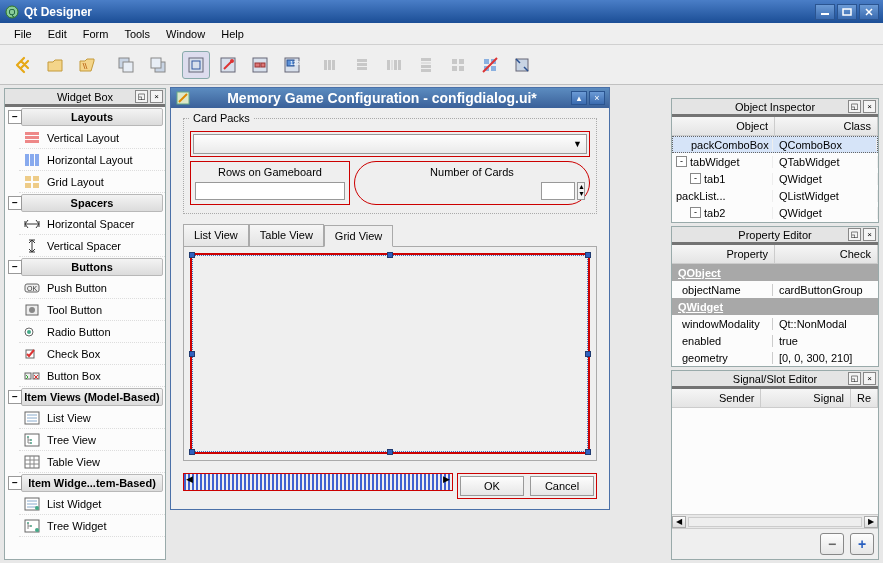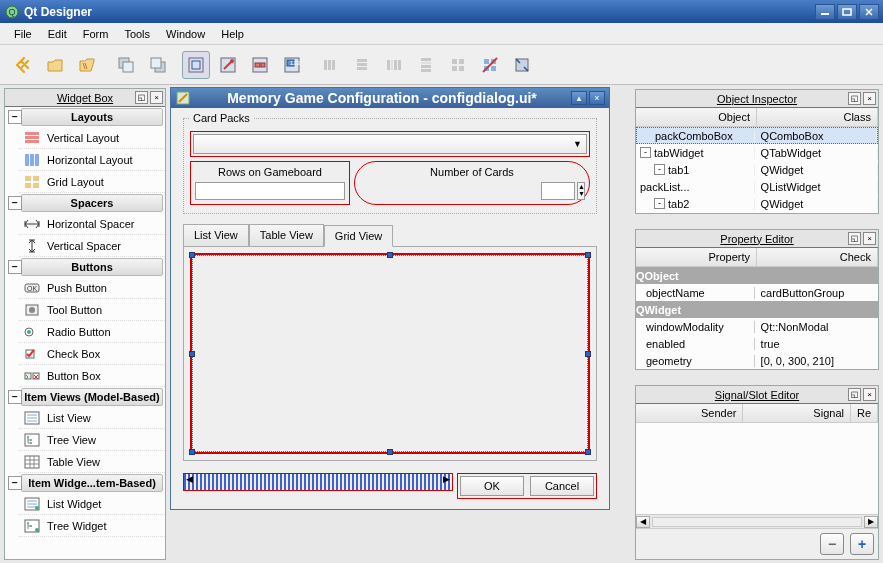--- a/index.html
+++ b/index.html
@@ -20,21 +20,21 @@
   .toolbar { height: 40px; background: #efefef; display: flex; align-items: center; padding: 0 8px; border-bottom: 1px solid #c0c0c0; }
   .tool { width: 28px; height: 28px; margin: 0 2px; display:inline-flex;align-items:center;justify-content:center; border:1px solid transparent; border-radius:3px;}
   .tool.active { border:1px solid #8aa; background: #dde; }
   .tool-sep { width: 6px; }
   
   
   .main { display: flex; height: 478px; }
   
   
   .left { width: 162px; border: 1px solid #9aa; background: #fcfcfc; display:flex; flex-direction:column; margin: 3px 2px 3px 4px;}
-  .dock-title { height: 18px; background: #e4e4e4; border-bottom: 1px solid #737373; display: flex; align-items: center; justify-content: center; position:relative; font-size:11px;text-decoration:underline;}
+  .dock-title { height: 18px; background: #e4e4e4; border-bottom: 3px solid #737373; display: flex; align-items: center; justify-content: center; position:relative; font-size:11px;}
   .dock-title .t { margin: 0 auto; }
   .dock-btns { position:absolute; right:2px; display:flex; gap:2px;}
   .dock-btn { width:13px; height:13px; border:1px solid #888; background:#f4f4f4; font-size:8px; display:inline-flex;align-items:center;justify-content:center;}
   
   .wb-body { flex:1; overflow-y:auto; }
   .wb-cat-header { background: linear-gradient(#f4f4f4,#dcdcdc); border:1px solid #b8b8b8; border-radius:2px; height:18px; display:flex; align-items:center; justify-content:center; font-weight:bold; margin: 1px 2px; position:relative;}
   .wb-expander { position:absolute; left:0px; top:1px; width:14px; height:14px; border:1px solid #999; background:#fff; display:inline-flex;align-items:center;justify-content:center; font-size:10px; line-height:1; margin-left:-14px;}
   .wb-cat { margin-left: 14px; }
   .wb-item { height: 22px; display:flex; align-items:center; padding: 0 4px; border-bottom:1px dotted #ddd;}
   .wb-item .wi-icon { width:18px; height:16px; margin-right:6px; display:inline-flex;align-items:center;justify-content:center;}
@@ -69,36 +69,36 @@
   .h-tl{top:-4px;left:-4px;} .h-tm{top:-4px;left:calc(50% - 3px);} .h-tr{top:-4px;right:-4px;}
   .h-ml{top:calc(50% - 3px);left:-4px;} .h-mr{top:calc(50% - 3px);right:-4px;}
   .h-bl{bottom:-4px;left:-4px;} .h-bm{bottom:-4px;left:calc(50% - 3px);} .h-br{bottom:-4px;right:-4px;}
   
   .dialog-btns { display:flex; margin-top:12px; }
   .dbb-spring { height:18px; flex:0 0 270px; background: repeating-linear-gradient(90deg,#4060d0 0,#4060d0 2px,#efefef 2px,#efefef 4px); border:1px solid #c00;}
   .dbb-btns { flex:1; display:flex; gap:6px; border:1px solid #c00; padding:2px;}
   .dbb-btn { flex:1; height:20px; background:linear-gradient(#fdfdfd,#e6e6e6); border:1px solid #999; display:flex;align-items:center;justify-content:center;}
   
   
-  .right { width: 244px; display:flex; flex-direction:column; gap:15px; margin:4px 4px 3px 2px;}
+  .right { width: 208px; display:flex; flex-direction:column; gap:3px; margin:13px 4px 3px 2px;}
   .dock { border:1px solid #9aa; background:#fcfcfc; display:flex;flex-direction:column;}
   .objinsp-body, .proped-body, .sigslot-body { overflow:auto; }
   .hdr-row { display:flex; background:#eee; border-bottom:1px solid #ccc;}
   .hdr-cell { flex:1; padding:3px 6px; border-right:1px solid #ccc; font-weight:normal; text-align:right; background:linear-gradient(#f6f6f6,#e4e4e4);}
   .tree-row { display:flex; height:17px; align-items:center; }
   .tree-row .c1 { width: 49%; padding-left:4px; display:flex;align-items:center; border-right:1px solid #eee;}
   .tree-row .c2 { flex:1; padding-left:6px; border-right:1px solid #eee;}
   .tree-row.selected { background:#d6e4f8; border:1px dotted #666;}
   .exp { width:11px;height:11px; border:1px solid #888; background:#fff; display:inline-flex;align-items:center;justify-content:center; font-size:9px; margin-right:3px; line-height:1;}
   
   .prop-row { display:flex; height:17px; align-items:center;}
   .prop-row .c1 { width:49%; padding-left:10px; border-right:1px solid #ccc;}
   .prop-row .c2 { flex:1; padding-left:6px;}
   .prop-head { background:#a8a8a8; color:#fff; font-weight:bold;}
-  .prop-head .c1, .prop-head .c2 { border:none; padding-left:0;}
+  .prop-head .c1, .prop-head .c2 { border:none; padding-left:6px;text-decoration:underline;}
   
   .pager { display:flex; justify-content:flex-end; padding:4px; gap:6px; background:#efefef; border-top:1px solid #ccc;}
   .pg-btn { width:24px;height:22px; border:1px solid #888; background:linear-gradient(#fdfdfd,#e6e6e6); display:inline-flex;align-items:center;justify-content:center; font-size:14px; border-radius:3px;}
   
   .spacer-arrows { display:flex; justify-content:space-between; padding:0 2px;}
   .sa { font-size:9px; }
   
   .hscroll { height:14px; background:#e8e8e8; border-top:1px solid #ccc; display:flex; align-items:center;}
   .hscroll .track { flex:1; background:#eee; border:1px solid #ccc; margin:0 2px; height:10px;}
   .hscroll .btn { width:14px;height:12px; background:linear-gradient(#fdfdfd,#ddd); border:1px solid #aaa; font-size:8px; display:inline-flex;align-items:center;justify-content:center;}

